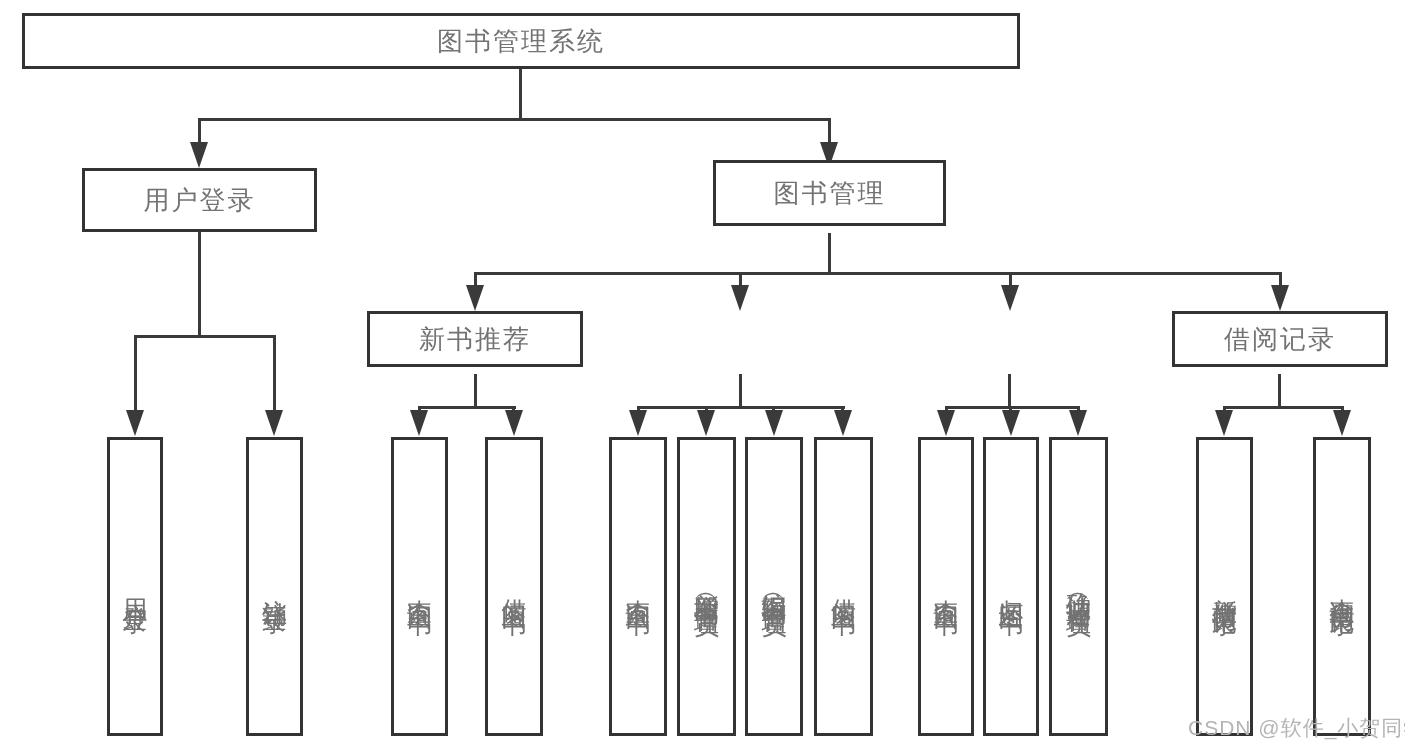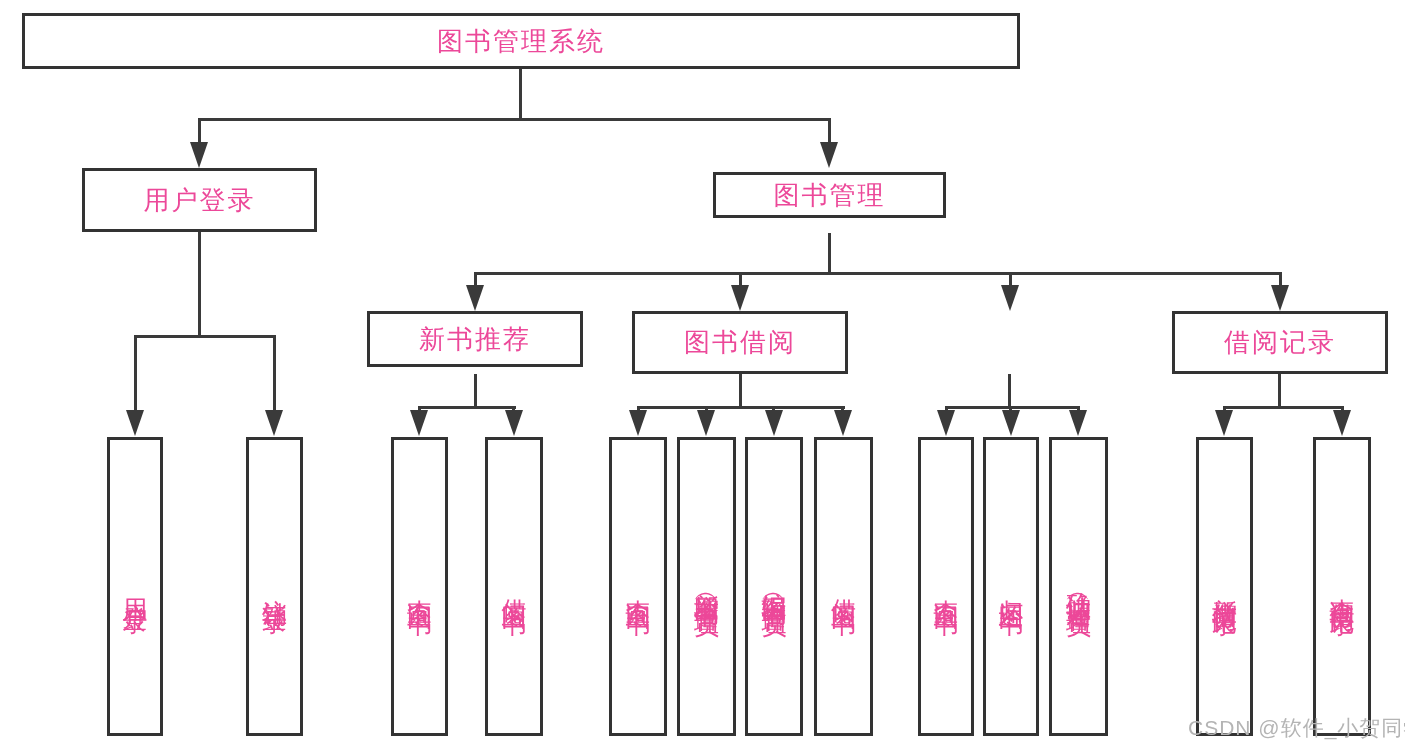--- a/index.html
+++ b/index.html
@@ -6,21 +6,21 @@
   .canvas{
     position:relative;width:1405px;height:747px;background:#ffffff;
     font-family:"Liberation Sans","DejaVu Sans",sans-serif;overflow:hidden;
   }
   .box{
     position:absolute;background:#ffffff;border:3px solid #333333;
     box-sizing:border-box;display:flex;align-items:center;justify-content:center;
     z-index:2;
   }
   .box .lbl{
-    color:#ec4899;font-size:26px;letter-spacing:2px;white-space:nowrap;
+    color:#737373;font-size:26px;letter-spacing:2px;white-space:nowrap;
   }
   .box.v .lbl{
     writing-mode:vertical-rl;font-size:25px;line-height:1;letter-spacing:4px;
   }
   .box.v.long .lbl{letter-spacing:3px;}
   .ln{position:absolute;background:#3a3a3a;z-index:1;}
   .ah{
     position:absolute;width:0;height:0;z-index:1;
     border-left:9px solid transparent;border-right:9px solid transparent;
     border-top:26px solid #3a3a3a;
@@ -35,31 +35,28 @@
 
 <div class="canvas">
 
   <div class="box" style="left:22px;top:13px;width:998px;height:56px">
     <span class="lbl">图书管理系统</span>
   </div>
 
   <div class="box" style="left:82px;top:168px;width:235px;height:64px">
     <span class="lbl">用户登录</span>
   </div>
-  <div class="box" style="left:713px;top:172px;width:233px;height:46px">
+  <div class="box" style="left:713px;top:160px;width:233px;height:66px">
     <span class="lbl">图书管理</span>
   </div>
 
   <div class="box" style="left:367px;top:311px;width:216px;height:56px">
     <span class="lbl">新书推荐</span>
   </div>
-  <div class="box" style="left:632px;top:311px;width:216px;height:63px">
-    <span class="lbl">图书借阅</span>
-  </div>
-  <div class="box" style="left:1172px;top:311px;width:216px;height:63px">
+  <div class="box" style="left:1172px;top:311px;width:216px;height:56px">
     <span class="lbl">借阅记录</span>
   </div>
 
   <div class="box v" style="left:107px;top:437px;width:56px;height:299px">
     <span class="lbl">用户登录</span>
   </div>
   <div class="box v" style="left:246px;top:437px;width:57px;height:299px">
     <span class="lbl">注销登录</span>
   </div>
 

